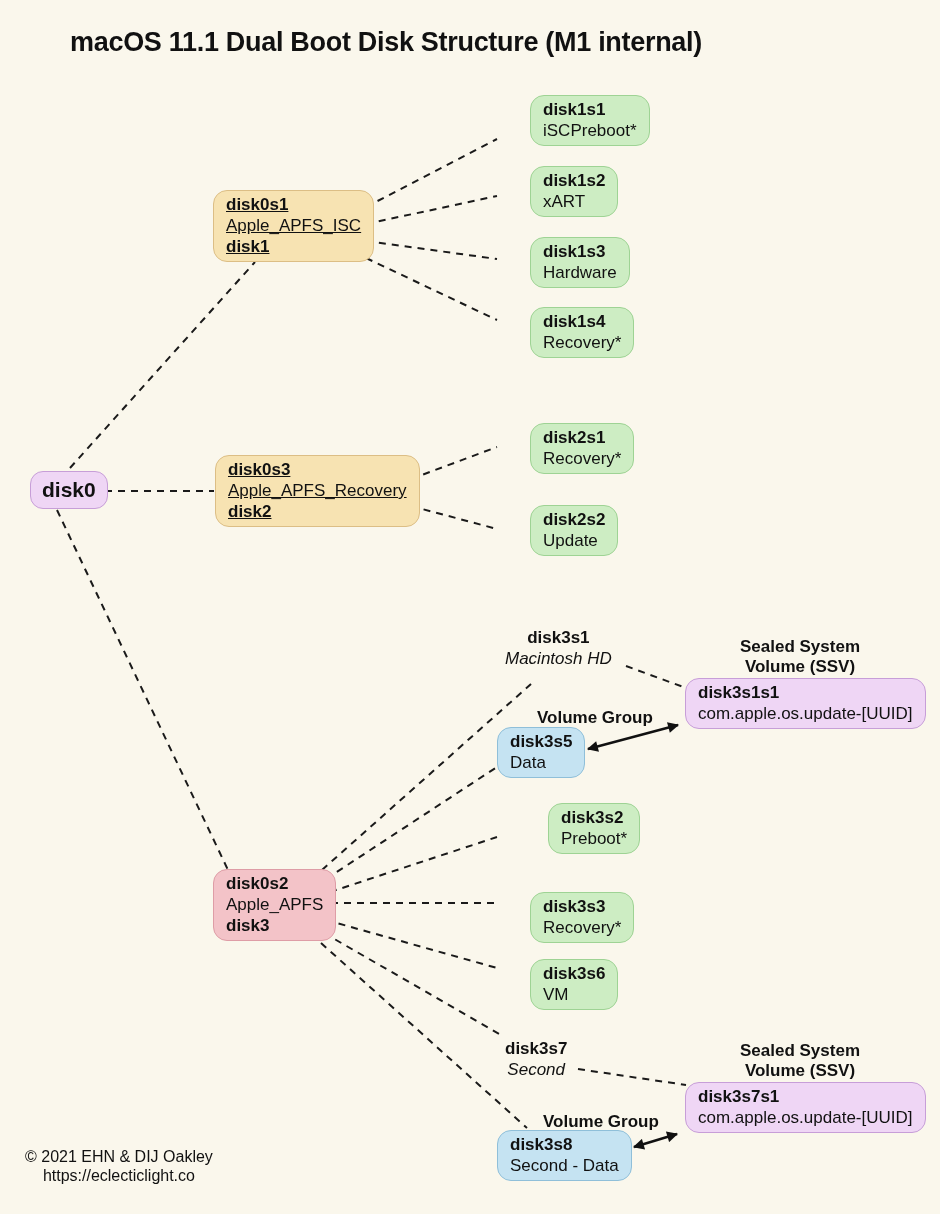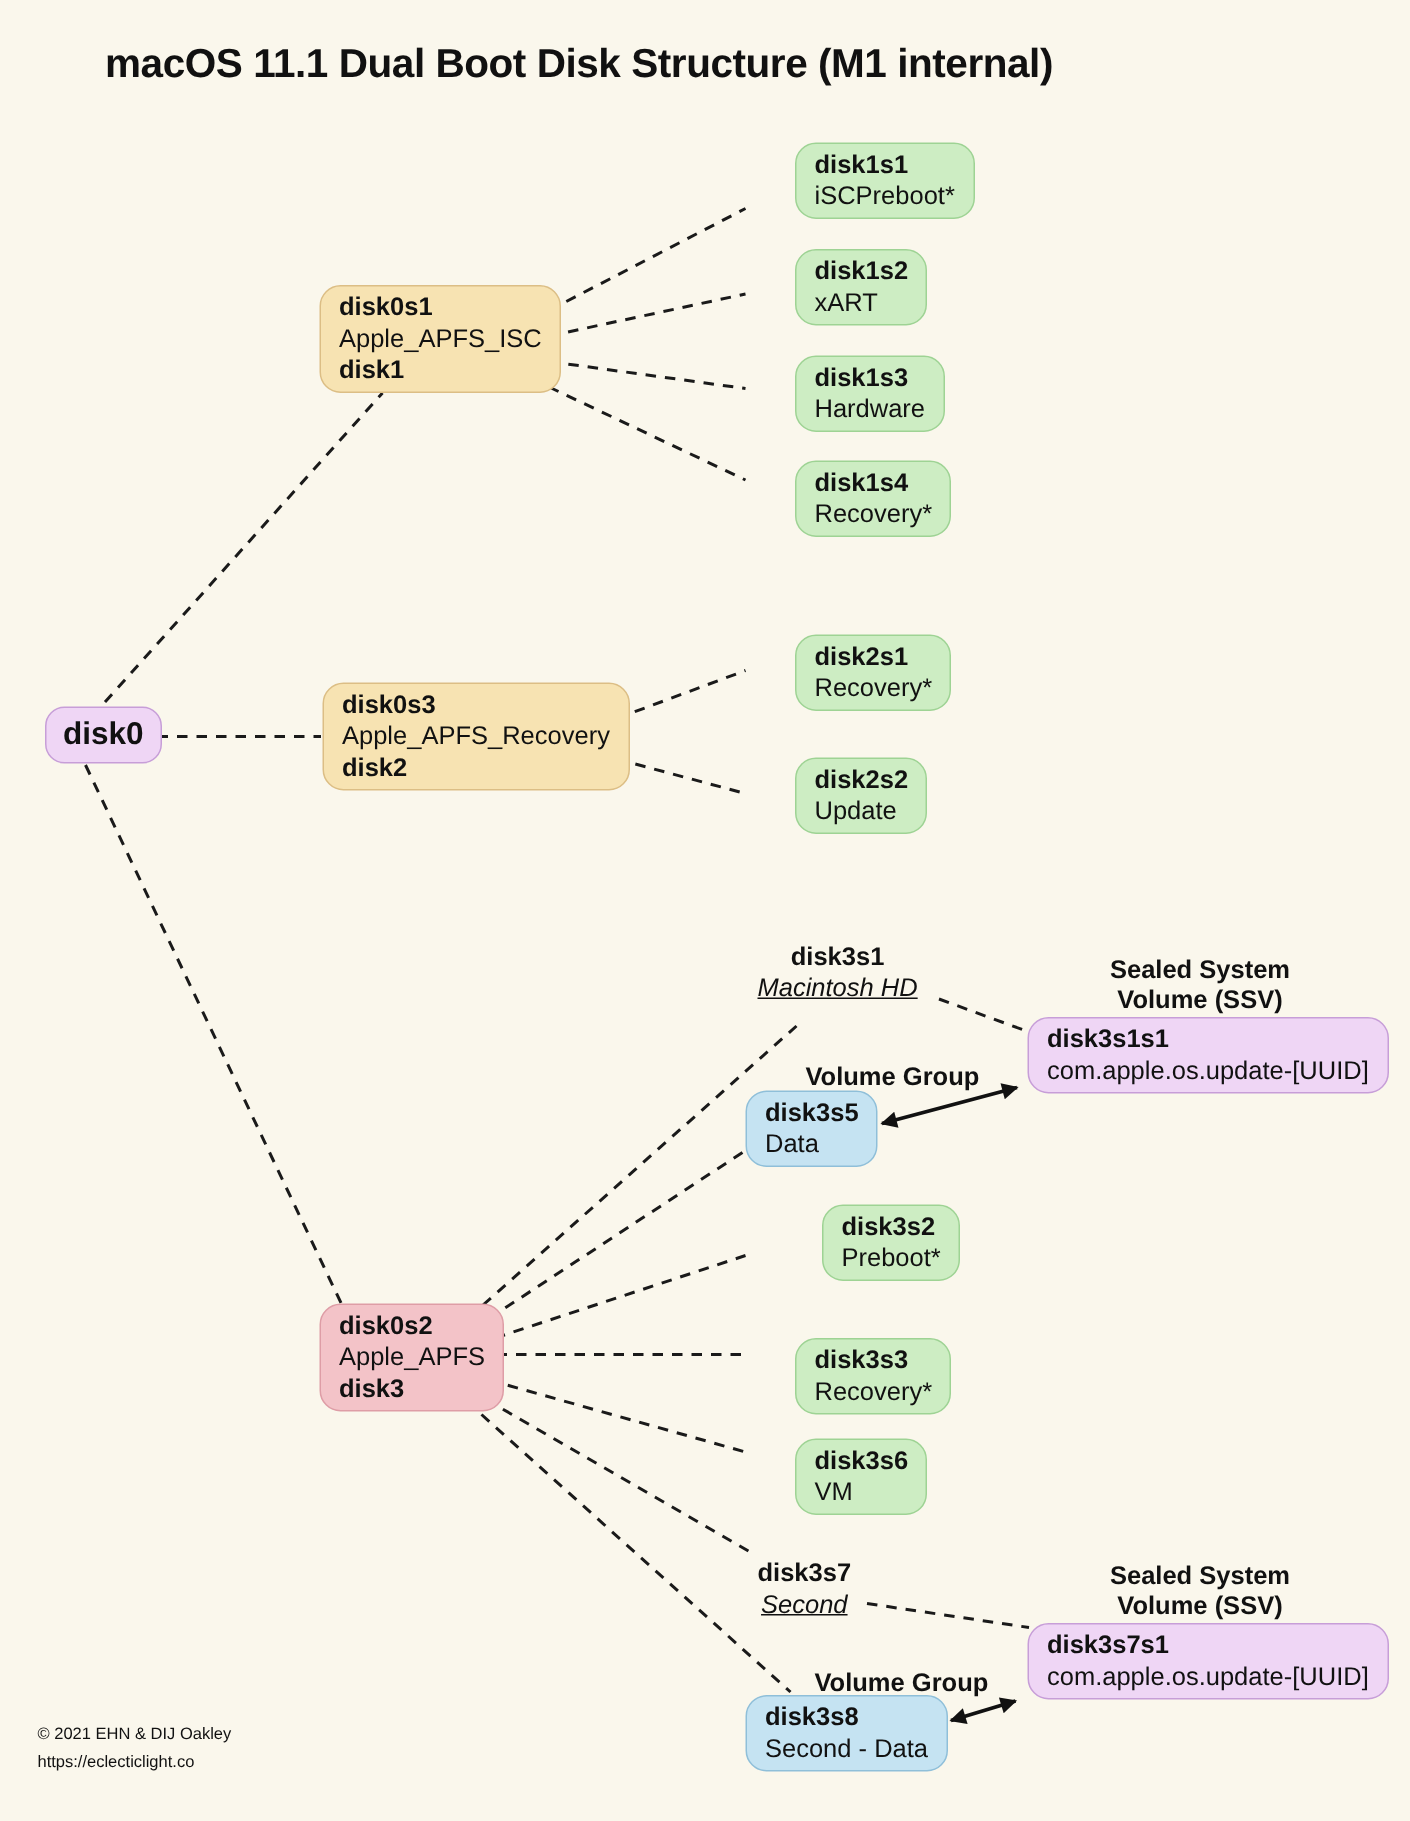--- a/index.html
+++ b/index.html
@@ -17,30 +17,30 @@
   svg.wires { position:absolute; left:0; top:0; z-index:1; }
   svg.wires line.dash { stroke:#1a1a1a; stroke-width:2; stroke-dasharray:7 6; }
   svg.wires line.solid { stroke:#111; stroke-width:2.5; }
   .node {
     position:absolute; z-index:2; white-space:nowrap;
     border:1.5px solid; border-radius:14px;
     padding:3px 12px 4px; font-size:17px; line-height:21px;
   }
   .node .nid, .tg .nid { font-weight:bold; }
   .green  { background:var(--green,#CDEDC3);  border-color:var(--green_border,#9ED394);margin-left:32px; }
-  .tan    { background:var(--tan,#F7E3B2);    border-color:var(--tan_border,#DCBE85); }
+  .tan    { background:var(--tan,#F7E3B2);    border-color:var(--tan_border,#DCBE85);text-decoration:underline; }
   .red    { background:var(--red,#F3C3C8);    border-color:var(--red_border,#DE9DA6); }
   .purple { background:var(--purple,#EFD6F5); border-color:var(--purple_border,#C79ED8); }
   .blue   { background:var(--blue,#C5E3F2);   border-color:var(--blue_border,#8FBFD9); }
   .root { font-size:21px; line-height:25px; padding:5px 11px 6px; border-radius:13px;margin-left:16px; }
   .tg { position:absolute; z-index:2; font-size:17px; line-height:21px; white-space:nowrap;text-align:center; }
-  .italic { font-style:italic;text-decoration:underline; }
+  .italic { font-style:italic; }
   .lab { position:absolute; z-index:2; font-size:17px; font-weight:bold; line-height:20px; white-space:nowrap;margin-top:20px; }
   .center { text-align:center; }
-  .footer { position:absolute; left:25px; top:1147px; z-index:2; font-size:11px; line-height:19px; }
+  .footer { position:absolute; left:25px; top:1147px; z-index:2; font-size:16px; line-height:19px;text-align:center; }
 </style>
 </head>
 <body>
 
 <svg class="wires" width="940" height="1214" aria-hidden="true">
   <defs>
     <marker id="ah" viewBox="0 0 10 10" refX="9" refY="5" markerWidth="13" markerHeight="11" markerUnits="userSpaceOnUse" orient="auto-start-reverse">
       <path d="M0,0 L10,5 L0,10 z" fill="#111"></path>
     </marker>
   </defs>

